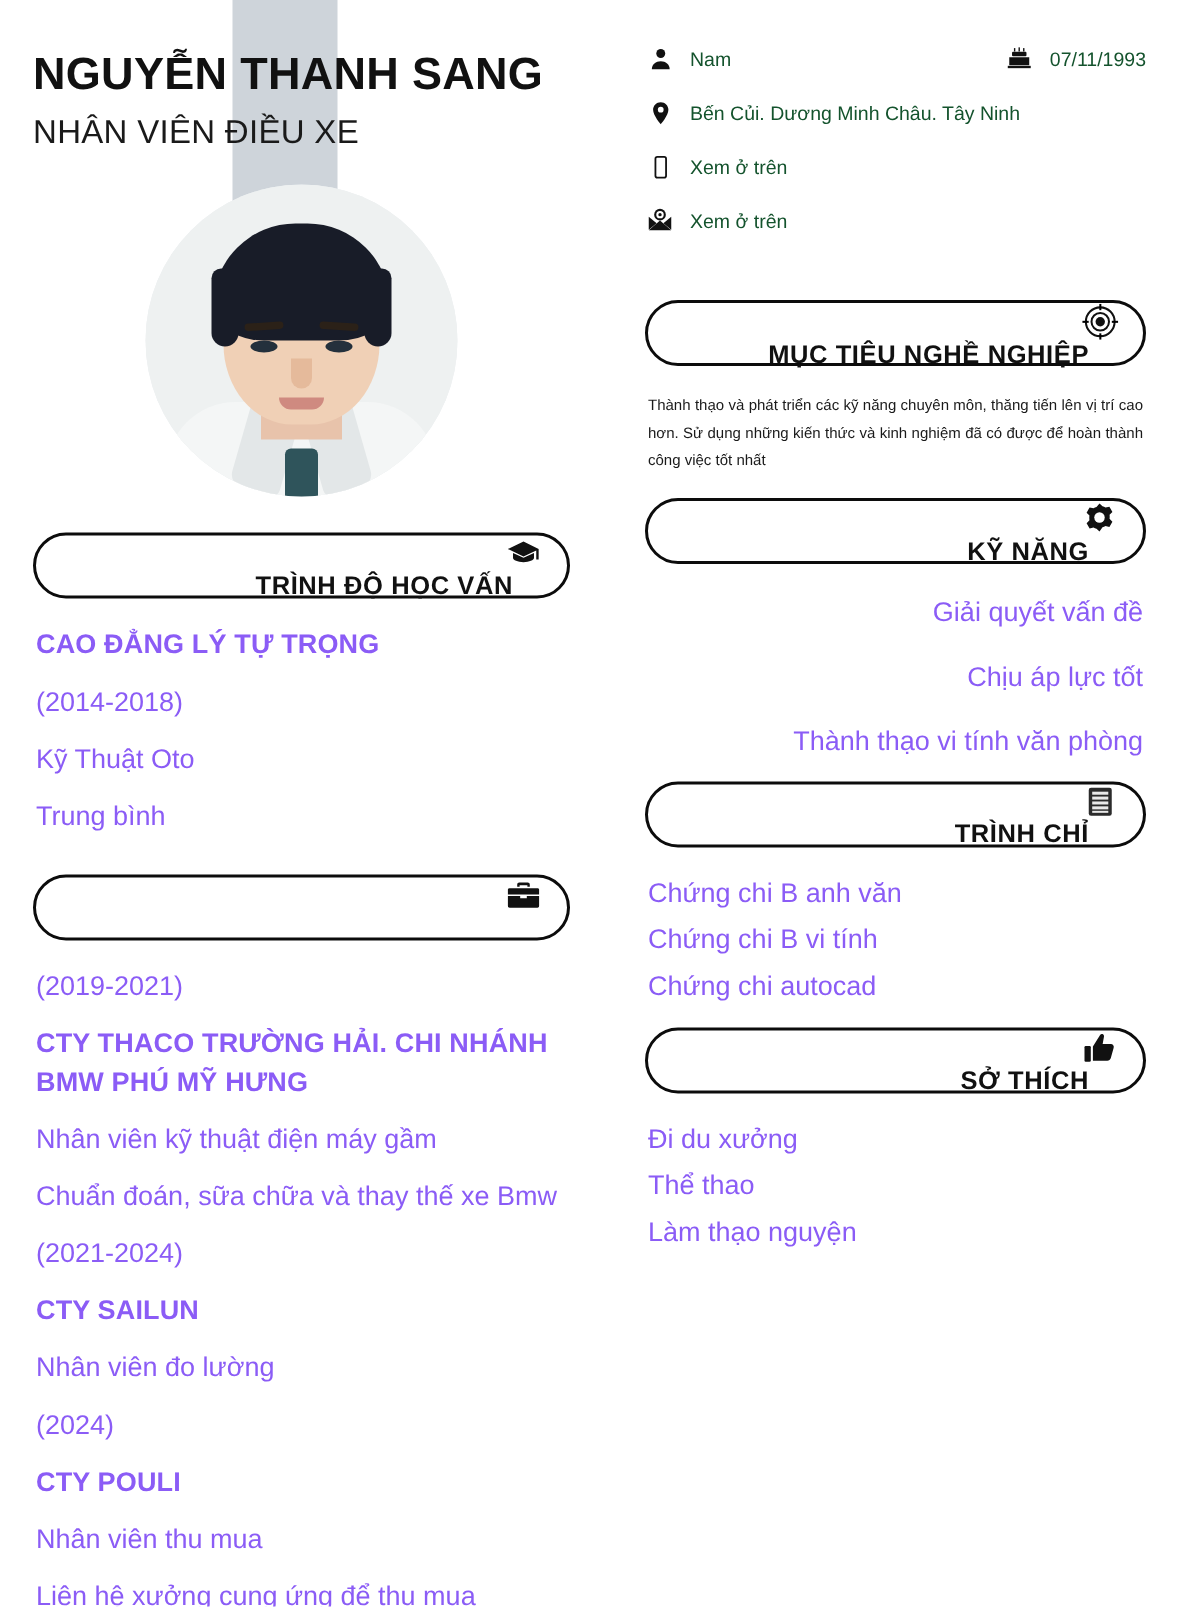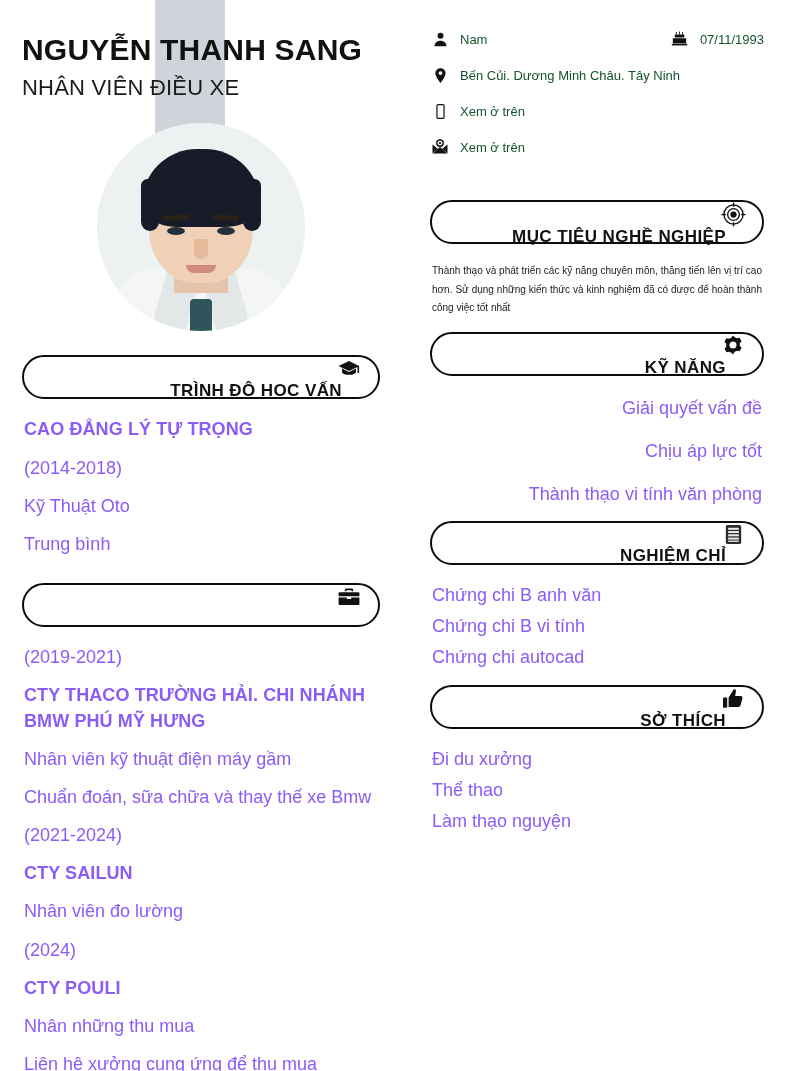--- a/index.html
+++ b/index.html
@@ -269,21 +269,21 @@
         <div class="line bold">CTY THACO TRƯỜNG HẢI. CHI NHÁNH BMW PHÚ MỸ HƯNG</div>
         <div class="line">Nhân viên kỹ thuật điện máy gầm</div>
         <div class="line">Chuẩn đoán, sữa chữa và thay thế xe Bmw</div>
 
         <div class="line">(2021-2024)</div>
         <div class="line bold">CTY SAILUN</div>
         <div class="line">Nhân viên đo lường</div>
 
         <div class="line">(2024)</div>
         <div class="line bold">CTY POULI</div>
-        <div class="line">Nhân những thu mua</div>
+        <div class="line">Nhân viên thu mua</div>
         <div class="line">Liên hệ xưởng cung ứng để thu mua</div>
       </div>
     </div>
 
   </div>
 
   <div class="col-right">
 
     <div class="contact-list">
 
@@ -395,21 +395,21 @@
         <span class="pill-icon">
           <svg width="23" height="23" viewBox="0 0 24 24">
             <rect x="4" y="2.2" width="16" height="19.6" rx="1.6" fill="#2b2b2b"></rect>
             <rect x="6.4" y="5" width="11.2" height="2.1" fill="#e9e9e9"></rect>
             <rect x="6.4" y="8.4" width="11.2" height="2.1" fill="#e9e9e9"></rect>
             <rect x="6.4" y="11.8" width="11.2" height="2.1" fill="#e9e9e9"></rect>
             <rect x="6.4" y="15.2" width="11.2" height="2.1" fill="#e9e9e9"></rect>
             <rect x="6.4" y="18.3" width="11.2" height="1.4" fill="#e9e9e9"></rect>
           </svg>
         </span>
-        <span class="pill-title">NGHIỆM CHỈ</span>
+        <span class="pill-title">TRÌNH CHỈ</span>
       </div>
       <div class="sec-body">
         <div class="line">Chứng chi B anh văn</div>
         <div class="line">Chứng chi B vi tính</div>
         <div class="line">Chứng chi autocad</div>
       </div>
     </div>
 
     <div class="section right-section tight">
       <div class="pill">

